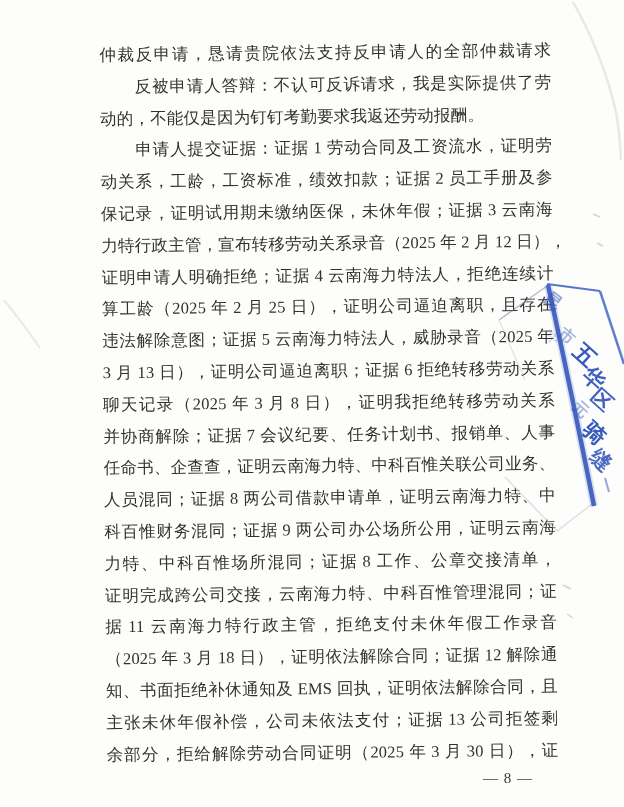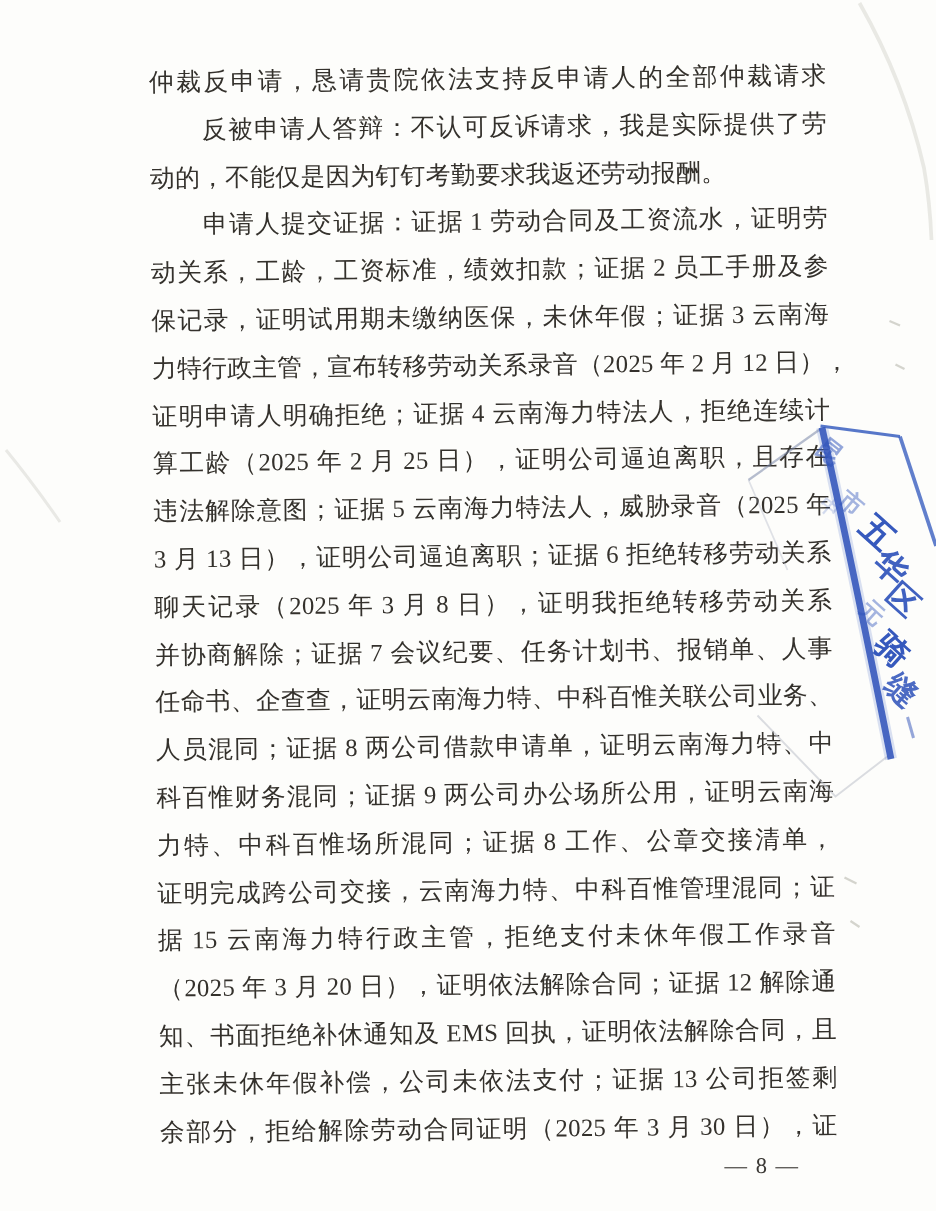--- a/index.html
+++ b/index.html
@@ -500,21 +500,21 @@
         <span class="tok">惟</span>
         <span class="tok">管</span>
         <span class="tok">理</span>
         <span class="tok">混</span>
         <span class="tok">同</span>
         <span class="tok">；</span>
         <span class="tok">证</span>
       </div>
       <div class="line j">
         <span class="tok">据</span>
-        <span class="tok"> 15 </span>
+        <span class="tok"> 11 </span>
         <span class="tok">云</span>
         <span class="tok">南</span>
         <span class="tok">海</span>
         <span class="tok">力</span>
         <span class="tok">特</span>
         <span class="tok">行</span>
         <span class="tok">政</span>
         <span class="tok">主</span>
         <span class="tok">管</span>
         <span class="tok">，</span>
@@ -530,21 +530,21 @@
         <span class="tok">作</span>
         <span class="tok">录</span>
         <span class="tok">音</span>
       </div>
       <div class="line j">
         <span class="tok">（</span>
         <span class="tok">2025 </span>
         <span class="tok">年</span>
         <span class="tok"> 3 </span>
         <span class="tok">月</span>
-        <span class="tok"> 20 </span>
+        <span class="tok"> 18 </span>
         <span class="tok">日</span>
         <span class="tok">）</span>
         <span class="tok">，</span>
         <span class="tok">证</span>
         <span class="tok">明</span>
         <span class="tok">依</span>
         <span class="tok">法</span>
         <span class="tok">解</span>
         <span class="tok">除</span>
         <span class="tok">合</span>

